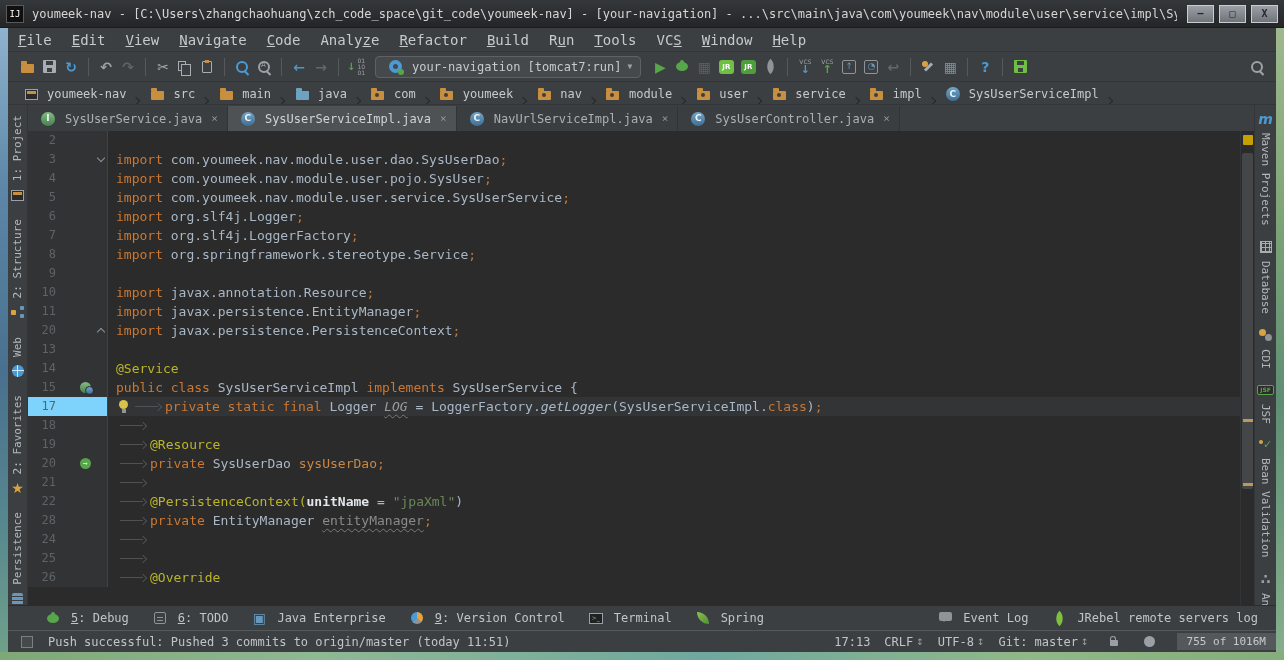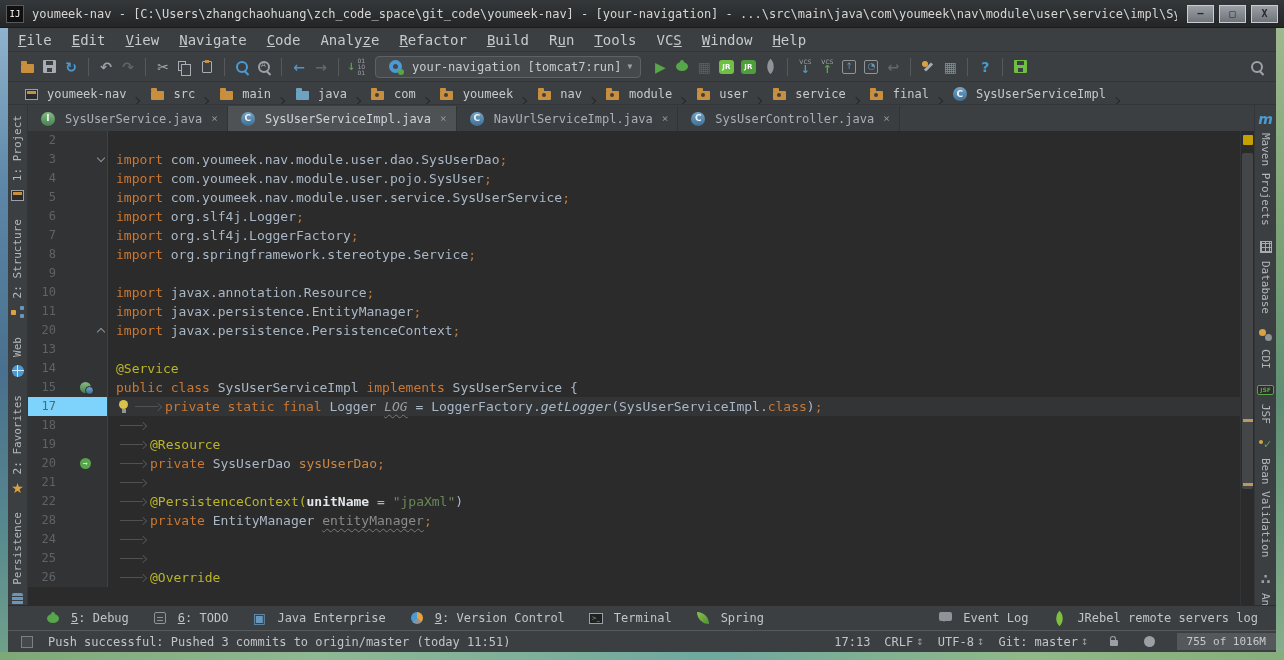--- a/index.html
+++ b/index.html
@@ -385,21 +385,21 @@
         </span>
         <span>service</span>
       </span>
       <span class="chev"></span>
       <span class="crumb">
         <span class="ic">
           <i class="i-folder" style="background: rgb(200, 143, 63);">
             <i class="i-dot"></i>
           </i>
         </span>
-        <span>final</span>
+        <span>impl</span>
       </span>
       <span class="chev"></span>
       <span class="crumb">
         <span class="ic">
           <i class="i-circle cls">C</i>
         </span>
         <span>SysUserServiceImpl</span>
       </span>
       <span class="chev"></span>
     </div>

